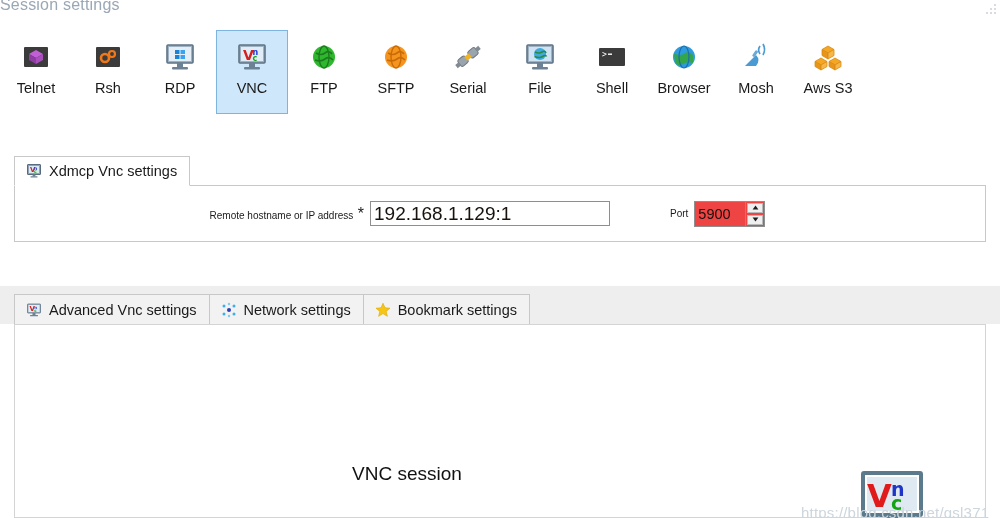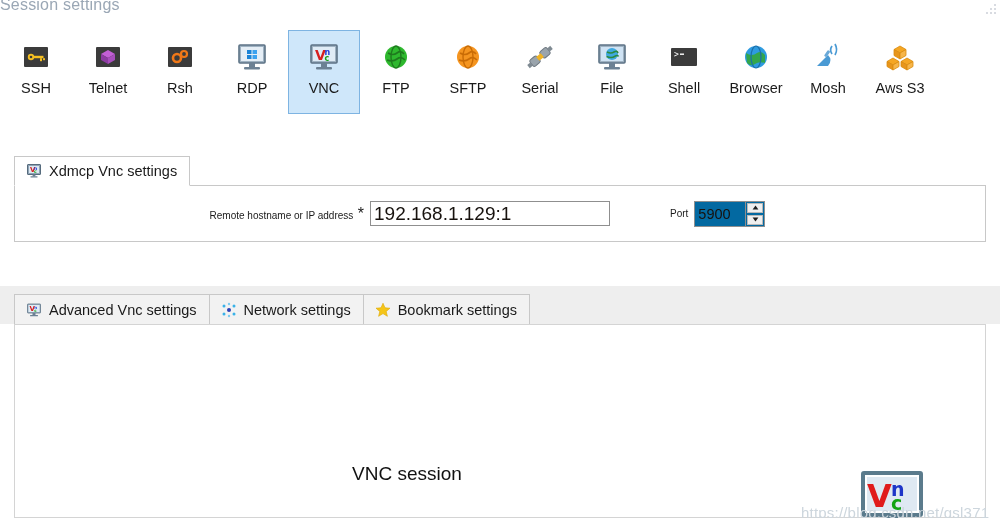--- a/index.html
+++ b/index.html
@@ -58,21 +58,21 @@
     padding-left: 10px; padding-right: 10px;
   }
   .field-label { font-size: 10px; color: #1a1a1a; white-space: nowrap; }
   .req-star { color: #1a1a1a; }
   .text-input {
     width: 240px; height: 25px;
     border: 1px solid #8f8f8f; background: #ffffff;
     font-family: "Liberation Sans", sans-serif; font-size: 19px; color: #17120e;
     padding: 0 3px; outline: none;
   }
-  .spin-wrap { display: flex; align-items: stretch; height: 26px; border: 1px solid #8f8f8f; background: #0369a1; }
+  .spin-wrap { display: flex; align-items: stretch; height: 26px; border: 1px solid #8f8f8f; background: #ef4444; }
   .spin-input {
     width: 50px; border: none; outline: none; background: transparent;
     font-family: "Liberation Sans", sans-serif; font-size: 14.5px; color: #17120e;
     padding: 0 3px;
   }
   .spin-btns { display: flex; flex-direction: column; width: 19px; border-left: 1px solid #8f8f8f; }
   .spin-btn {
     flex: 1; background: #efefef; display: flex; align-items: center; justify-content: center;
     border: 1px solid #b9b9b9; margin: 1px;
   }
@@ -103,31 +103,20 @@
           <circle cx="13" cy="7" r="1"></circle>
           <circle cx="9" cy="7" r="1"></circle>
         <circle cx="13" cy="11" r="1"></circle>
           <circle cx="9" cy="11" r="1"></circle>
           <circle cx="5" cy="11" r="1"></circle>
       </g>
     </svg>
   </div>
 
   <div class="proto-bar" id="proto-bar">
-      <div class="proto-item">
-        <span class="proto-icon"><svg width="32" height="32" viewBox="0 0 32 32">
-            <rect x="4" y="6" width="24" height="20" rx="1" fill="#3b3b3b"></rect>
-            <circle cx="11" cy="16" r="3.2" fill="#f6c021"></circle>
-            <circle cx="11" cy="16" r="1.3" fill="#3b3b3b"></circle>
-            <rect x="13.5" y="14.8" width="10" height="2.4" fill="#f6c021"></rect>
-            <rect x="20" y="17.2" width="2" height="3" fill="#f6c021"></rect>
-            <rect x="23" y="17.2" width="2" height="2" fill="#f6c021"></rect>
-          </svg></span>
-        <span class="proto-label">SSH</span>
-      </div>
       <div class="proto-item">
         <span class="proto-icon"><svg width="32" height="32" viewBox="0 0 32 32">
             <rect x="4" y="6" width="24" height="20" rx="1" fill="#3b3b3b"></rect>
             <path d="M16 9 L23 13 L16 17 L9 13 Z" fill="#c35fd6"></path>
             <path d="M9 13 L16 17 L16 23 L9 19 Z" fill="#8e3ba3"></path>
             <path d="M23 13 L16 17 L16 23 L23 19 Z" fill="#a84ebd"></path>
           </svg></span>
         <span class="proto-label">Telnet</span>
       </div>
       <div class="proto-item">

